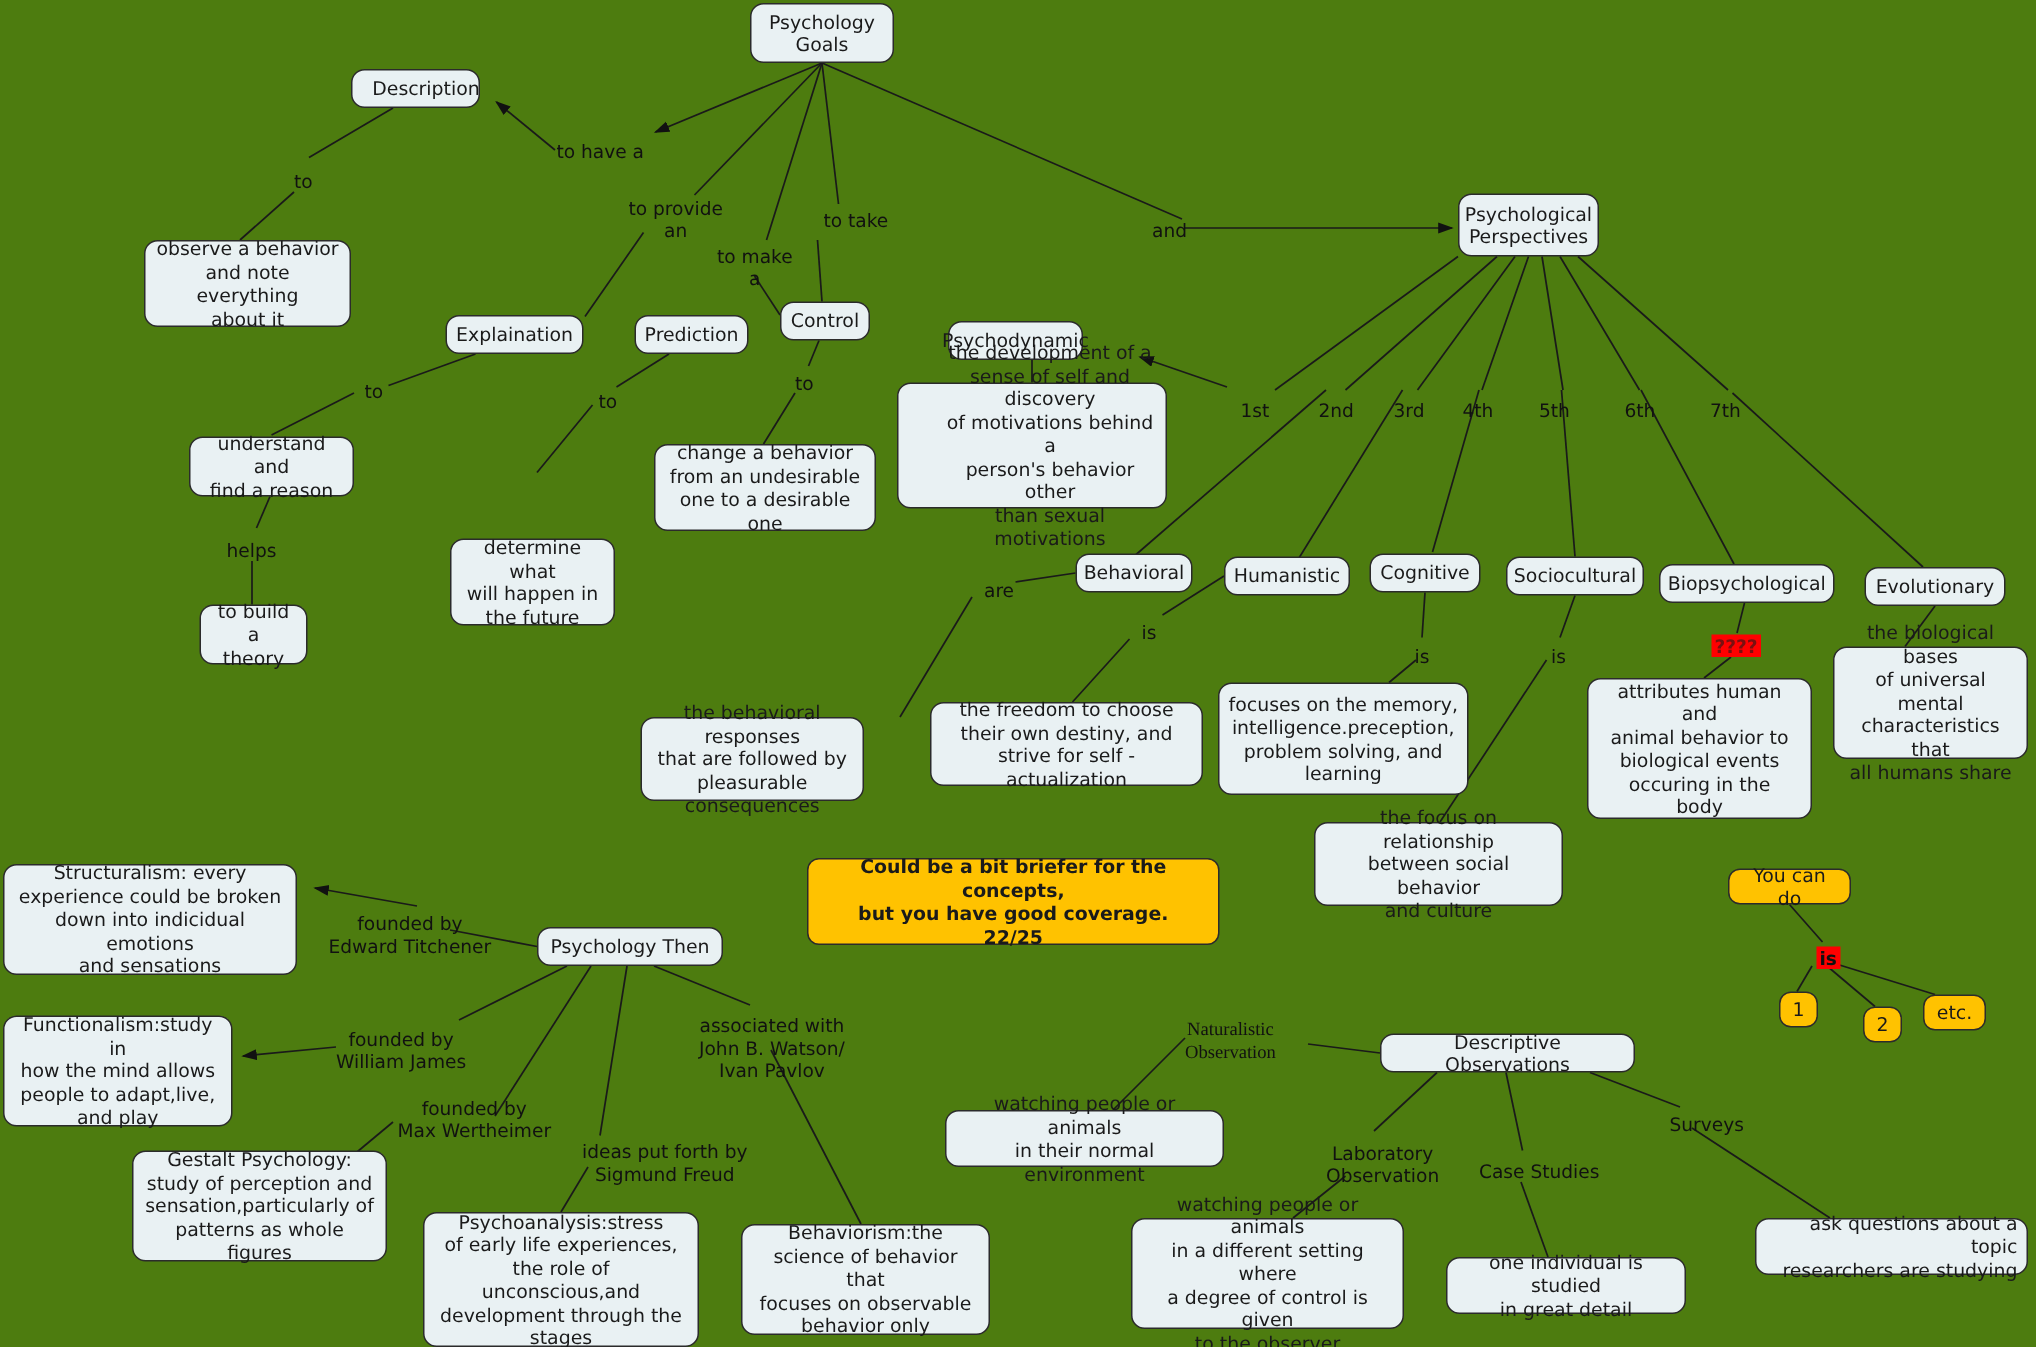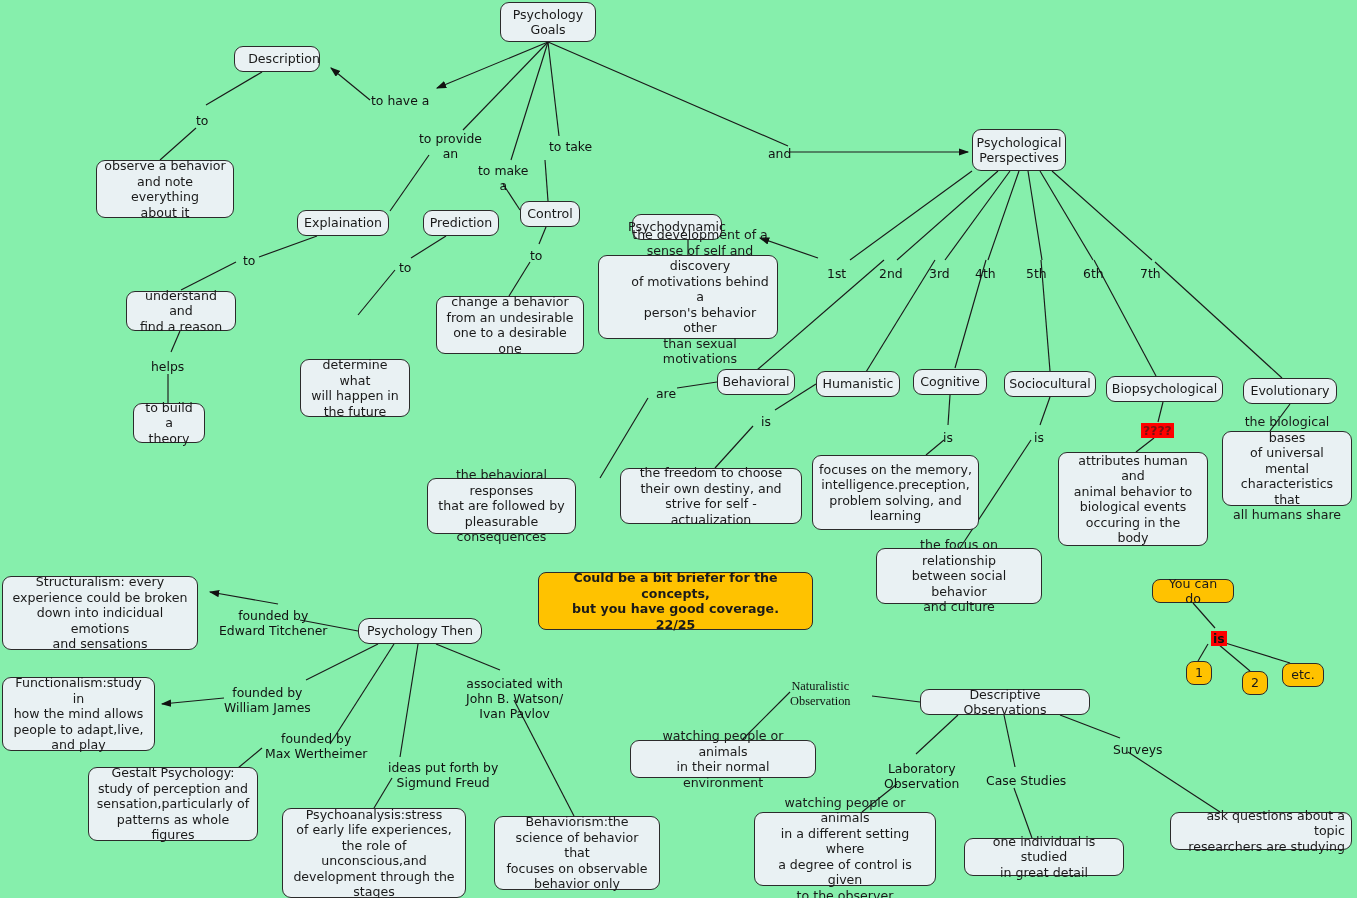--- a/index.html
+++ b/index.html
@@ -1,17 +1,17 @@
 <!DOCTYPE html>
 <html><head>
 <meta charset="utf-8">
 <style>
   html,body{margin:0;padding:0;background:#ffffff;}
   body{font-family:"DejaVu Sans","Liberation Sans",sans-serif;}
-  #canvas{position:relative;width:1357px;height:898px;background:#86efac;overflow:hidden;}
+  #canvas{position:relative;width:1357px;height:898px;background:#4d7c0f;overflow:hidden;}
   svg.edges{position:absolute;left:0;top:0;width:1357px;height:898px;pointer-events:none;}
   .node{
     position:absolute;
     box-sizing:border-box;
     background:#e9f1f3;
     border:1px solid #2b2b2b;
     border-radius:9px;
     text-align:center;
     font-size:12.6px;
     line-height:15.5px;
@@ -187,21 +187,21 @@
 but you have good coverage.
 22/25</div>
       <div class="node yellow plain" style="left: 1152px; top: 579px; width: 82px; height: 24px;">You can do</div>
       <div class="node yellow plain" style="left: 1186px; top: 661px; width: 26px; height: 24px;">1</div>
       <div class="node yellow plain" style="left: 1242px; top: 671px; width: 26px; height: 24px;">2</div>
       <div class="node yellow plain" style="left: 1282px; top: 663px; width: 42px; height: 24px;">etc.</div>
       <div class="node" style="left: 2px; top: 576px; width: 196px; height: 74px;">Structuralism: every
 experience could be broken
 down into indicidual emotions
 and sensations</div>
-      <div class="node" style="left: 358px; top: 618px; width: 124px; height: 26px; border-radius: 11px;">Psychology Then</div>
+      <div class="node" style="left: 358px; top: 618px; width: 124px; height: 26px;">Psychology Then</div>
       <div class="node" style="left: 2px; top: 677px; width: 153px; height: 74px;">Functionalism:study in
 how the mind allows
 people to adapt,live,
 and play</div>
       <div class="node" style="left: 60px; top: 767px; width: 170px; height: 74px; margin-left: 28px;">Gestalt Psychology:
 study of perception and
 sensation,particularly of
 patterns as whole figures</div>
       <div class="node" style="left: 282px; top: 808px; width: 184px; height: 90px;">Psychoanalysis:stress
 of early life experiences,

